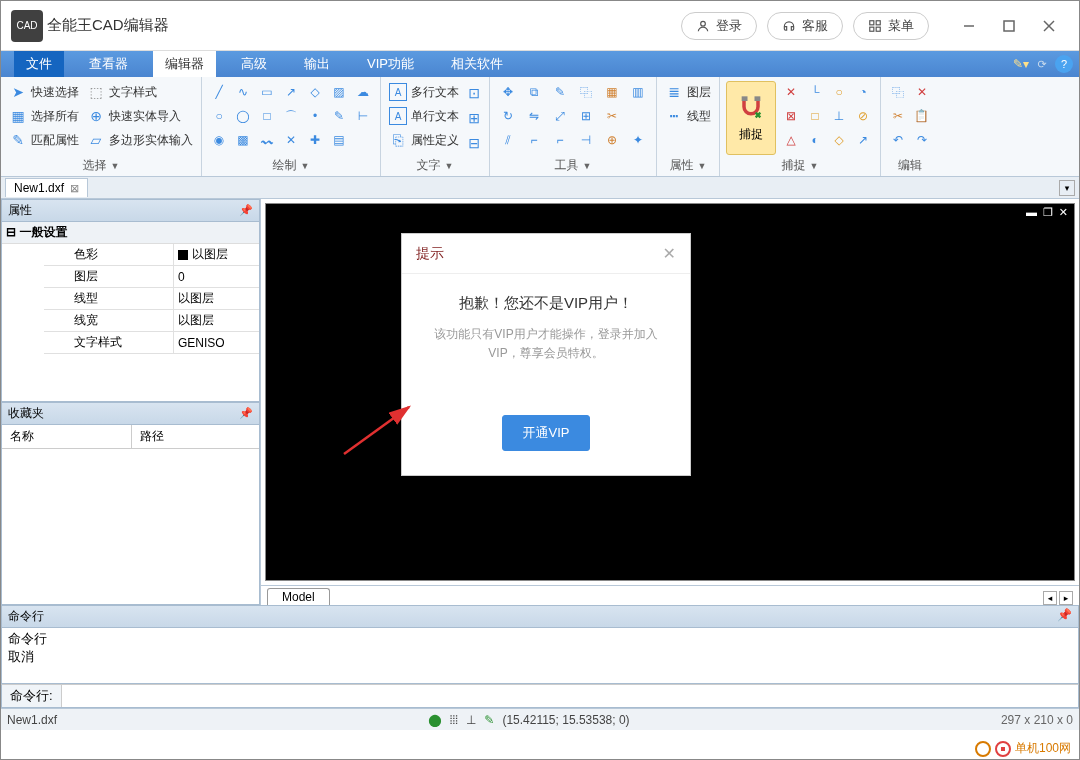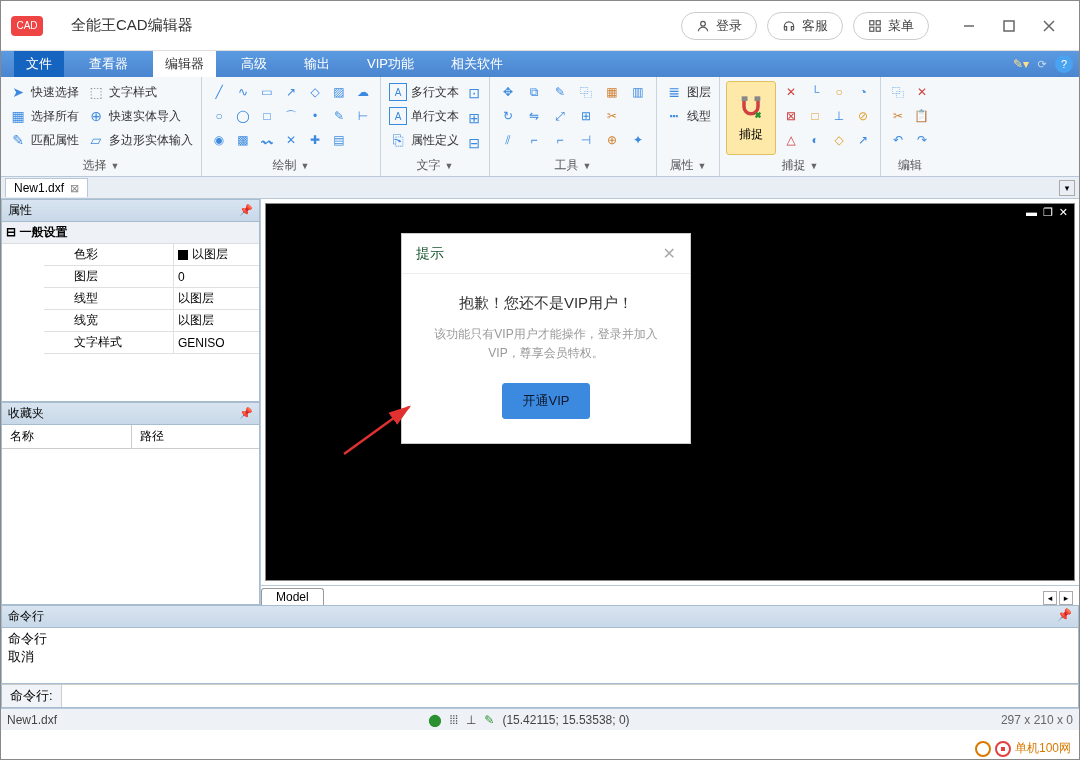--- a/index.html
+++ b/index.html
@@ -1,20 +1,20 @@
 <!DOCTYPE html>
 <html><head>
 <meta charset="utf-8">
 <style>
 * { margin: 0; padding: 0; box-sizing: border-box; font-family: "Microsoft YaHei", Arial, sans-serif; }
 body { width: 1080px; height: 760px; background: #fff; border: 1px solid #888; overflow: hidden; position: relative; font-size: 12px; }
 
 
 .titlebar { height: 50px; display: flex; align-items: center; padding: 0 10px; border-bottom: 1px solid #ddd; }
-.app-icon { width: 32px; height: 20px; background: #ef4444; color: #fff; display: flex; align-items: center; justify-content: center; font-size: 10px; border-radius: 4px; margin-right: 28px; }
+.app-icon { width: 32px; height: 32px; background: #404040; color: #fff; display: flex; align-items: center; justify-content: center; font-size: 10px; border-radius: 4px; margin-right: 4px; }
 .app-title { font-size: 15px; color: #333; flex: 1; }
 .header-btn { border: 1px solid #ccc; border-radius: 16px; padding: 4px 14px; margin-left: 10px; font-size: 13px; color: #444; display: flex; align-items: center; gap: 6px; cursor: pointer; }
 .win-controls { display: flex; margin-left: 20px; gap: 0; }
 .win-btn { width: 40px; height: 32px; display: flex; align-items: center; justify-content: center; color: #666; cursor: pointer; }
 
 
 .menubar { height: 26px; background: linear-gradient(#5b9ae0, #4a85d0); display: flex; align-items: center; color: #fff; }
 .menu-item { padding: 4px 12px; font-size: 13px; cursor: pointer; height: 100%; display: flex; align-items: center; margin-left: 13px; }
 .menu-item.active-file { background: #1565c0; }
 .menu-item.active-tab { background: #fff; color: #333; }
@@ -58,49 +58,49 @@
 .favorites { border: 1px solid #a8bcd0; border-top: none; flex: 1; background: #fff; }
 .fav-header { display: flex; border-bottom: 1px solid #ccc; }
 .fav-header div { padding: 3px 8px; font-size: 12px; }
 .fav-header div:first-child { width: 130px; border-right: 1px solid #ccc; }
 
 
 .canvas-area { flex: 1; display: flex; flex-direction: column; position: relative; }
 .canvas { flex: 1; background: #000; position: relative; margin: 4px; border: 1px solid #888; }
 .canvas-ctrls { position: absolute; top: 2px; right: 4px; display: flex; gap: 2px; }
 .canvas-ctrls span { color: #fff; font-size: 11px; cursor: pointer; padding: 0 2px; }
-.model-tab-bar { height: 20px; display: flex; align-items: flex-end; padding-left: 0; border-top: 1px solid #b8c8d8; }
+.model-tab-bar { height: 20px; display: flex; align-items: flex-end; padding-left: 6px; border-top: 1px solid #b8c8d8; }
 .model-tab { background: #fff; border: 1px solid #999; border-bottom: none; padding: 1px 14px; font-size: 12px; border-radius: 3px 3px 0 0; cursor: pointer; }
 .model-scroll { margin-left: auto; display: flex; gap: 2px; padding-right: 6px; }
 .model-scroll span { border: 1px solid #aaa; width: 14px; height: 14px; display: flex; align-items: center; justify-content: center; font-size: 9px; cursor: pointer; }
 
 
 .cmd-header { background: linear-gradient(#d8e4f0, #c8d8e8); border: 1px solid #a8bcd0; padding: 2px 6px; font-size: 12px; display: flex; }
 .cmd-log { height: 56px; border: 1px solid #a8bcd0; border-top: none; padding: 2px 6px; font-size: 13px; background: #fff; overflow: auto; }
 .cmd-input-row { display: flex; border: 1px solid #a8bcd0; border-top: 1px solid #ccc; }
 .cmd-input-row .label { padding: 2px 8px; background: #f0f4f8; border-right: 1px solid #ccc; font-size: 13px; }
 .cmd-input-row input { flex: 1; border: none; padding: 2px 6px; font-size: 13px; outline: none; }
 
 
 .statusbar { height: 22px; background: #eef2f6; border-top: 1px solid #b8c8d8; display: flex; align-items: center; font-size: 12px; padding: 0 6px; }
 .statusbar .file { color: #444; }
 .statusbar .center { flex: 1; display: flex; justify-content: center; gap: 8px; align-items: center; color: #444; }
 .statusbar .right { color: #666; display:flex; align-items:center; gap:8px; }
 
 
 .dialog { position: absolute; left: 400px; top: 232px; width: 290px; background: #fff; border: 1px solid #ccc; box-shadow: 0 4px 20px rgba(0,0,0,0.2); }
 .dialog-header { padding: 10px 14px; display: flex; align-items: center; border-bottom: 1px solid #eee; }
-.dialog-title { color: #14532d; font-size: 14px; }
+.dialog-title { color: #7f1d1d; font-size: 14px; }
 .dialog-close { margin-left: auto; color: #aaa; font-size: 16px; cursor: pointer; }
 .dialog-body { padding: 20px 24px; text-align: center; }
 .dialog-body h3 { font-size: 15px; color: #333; margin-bottom: 12px; font-weight: normal; }
 .dialog-body p { font-size: 12px; color: #999; line-height: 1.6; }
 .dialog-buttons { display: flex; gap: 14px; justify-content: center; padding: 0 24px 24px 24px; }
 .dialog-btn { padding: 8px 20px; border-radius: 3px; font-size: 13px; cursor: pointer; border: 1px solid #ddd; background: #fff; color: #666; }
-.dialog-btn.primary { background: #3b8ae0; color: #0f172a; border-color: #3b8ae0; }
+.dialog-btn.primary { background: #3b8ae0; color: #ffffff; border-color: #3b8ae0; margin-top: 32px; }
 
 
 .arrow { position: absolute; left: 338px; top: 398px; pointer-events: none; }
 
 
 .watermark { position: absolute; right: 8px; bottom: 2px; display: flex; align-items: center; gap: 4px; color: #d87a00; font-size: 12px; }
 .watermark .logo { width: 16px; height: 16px; border: 2px solid #d87a00; border-radius: 50%; position: relative; }
 .watermark .logo2 { width: 16px; height: 16px; border: 2px solid #e04040; border-radius: 50%; background: radial-gradient(circle, #e04040 30%, transparent 30%); }
 
 svg { display: block; }

